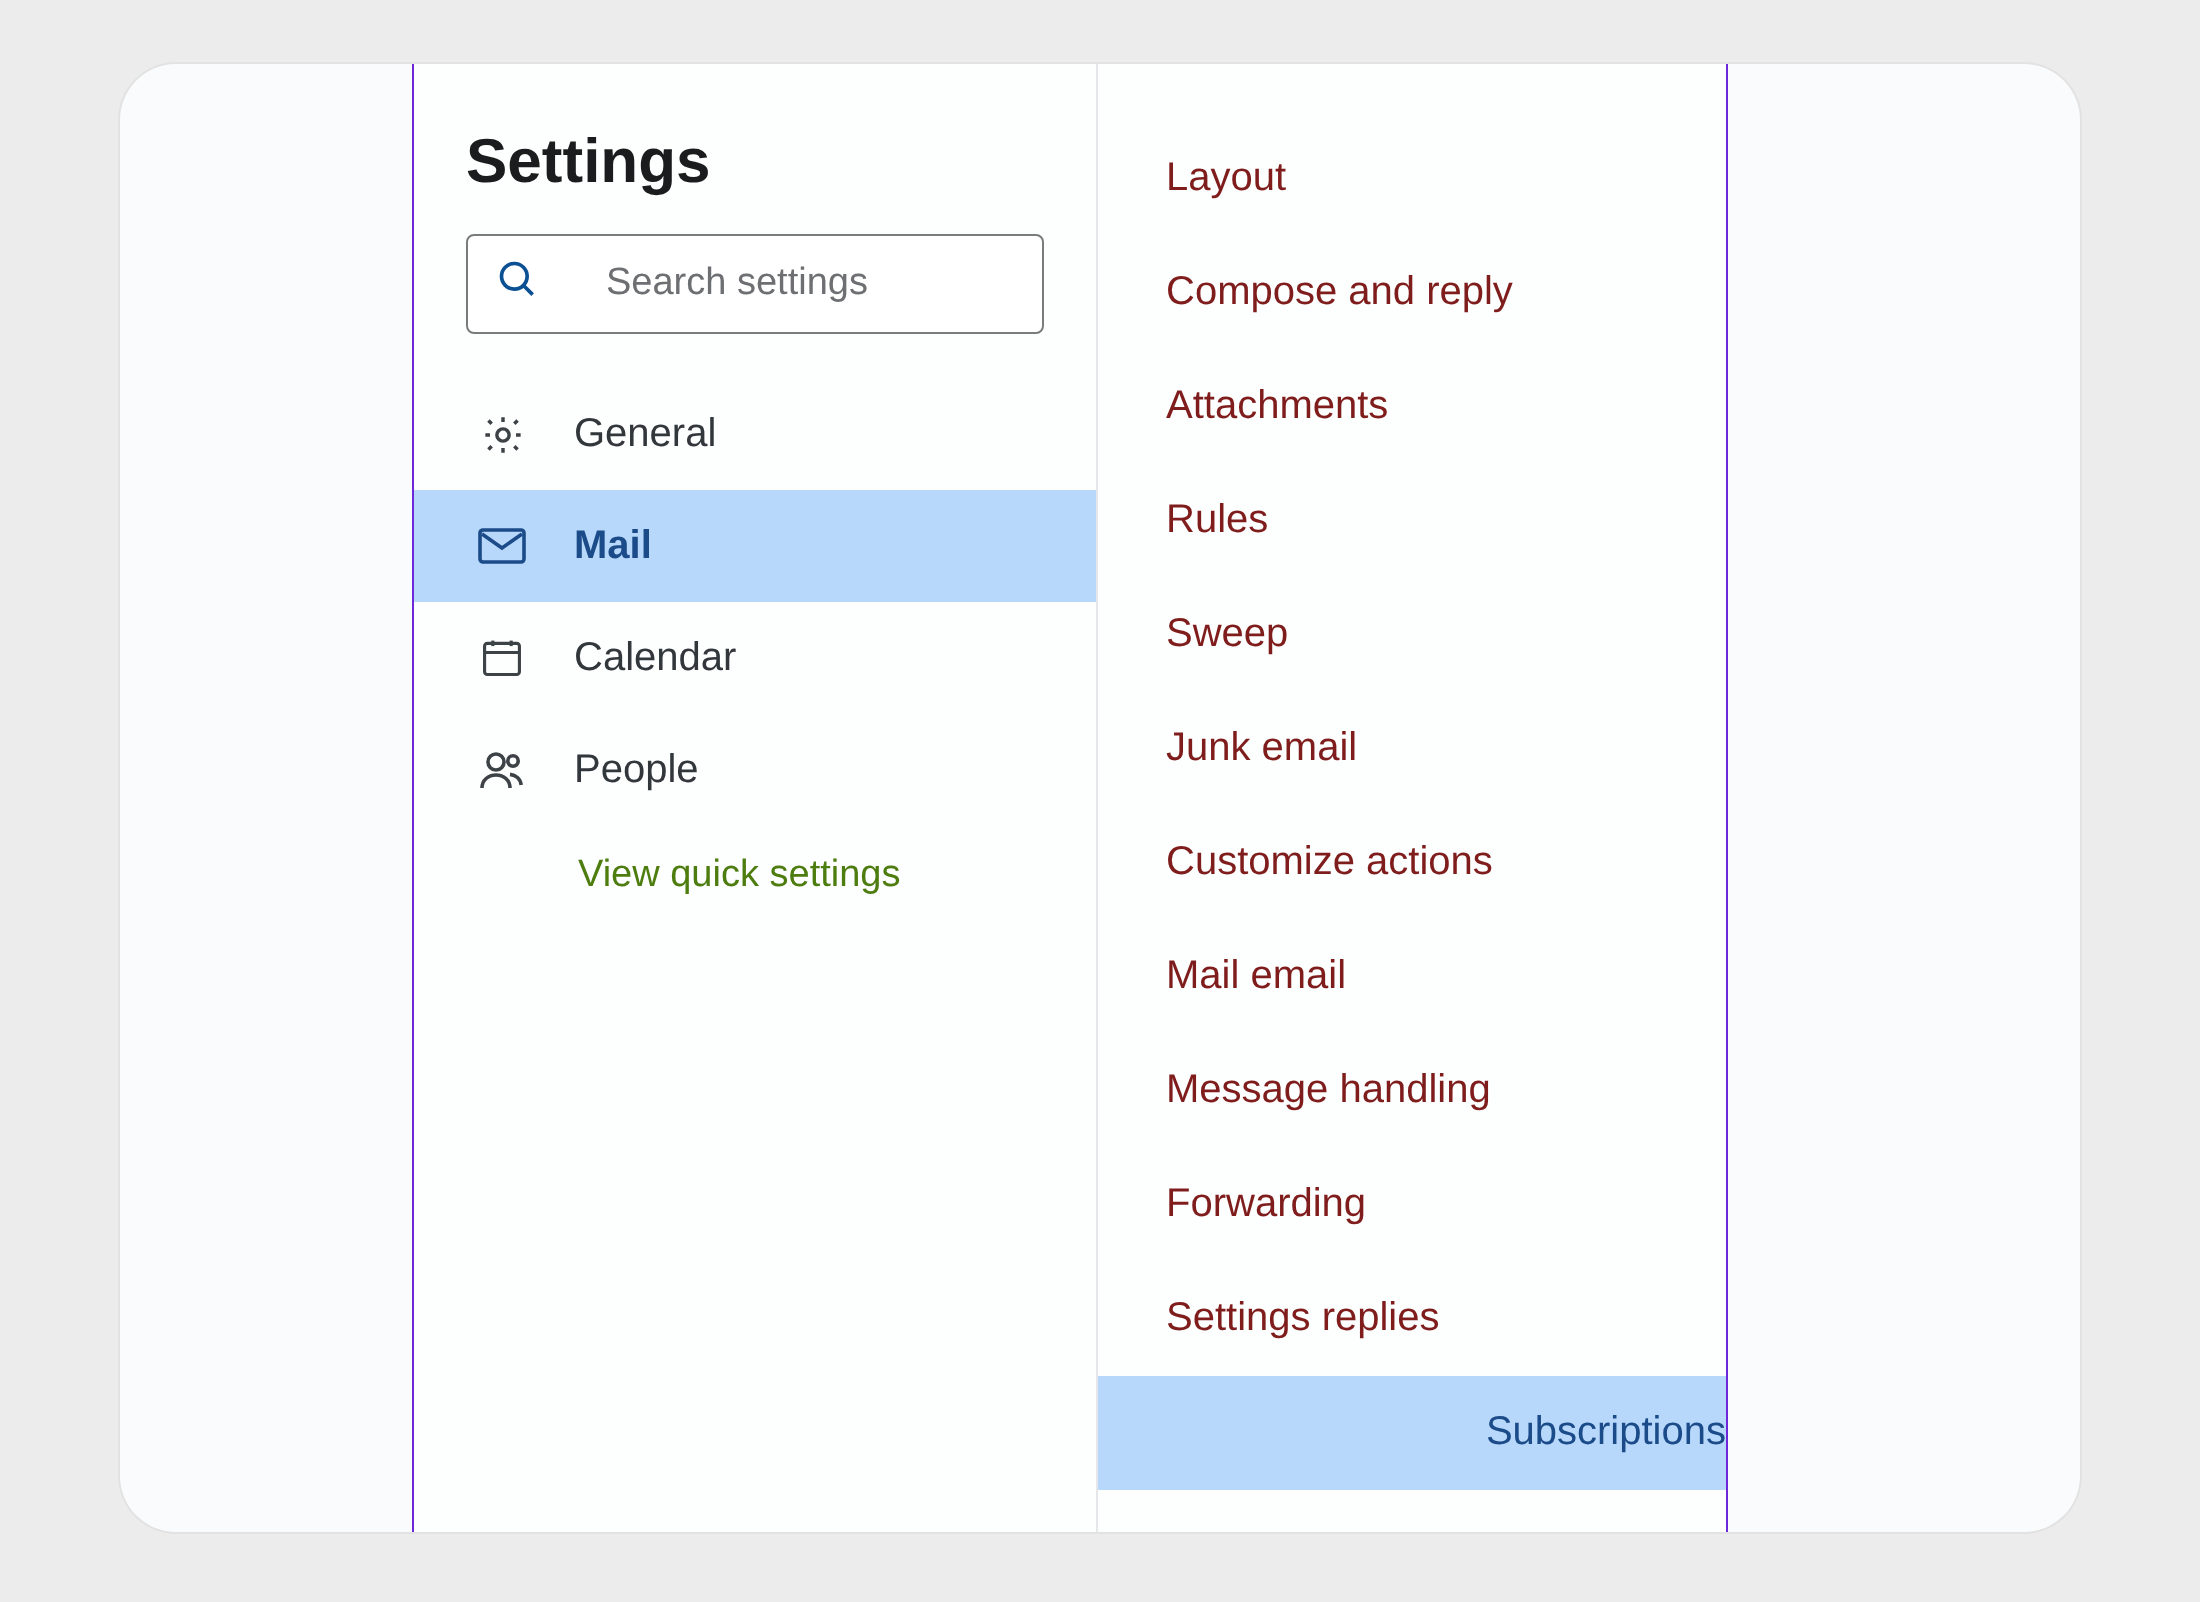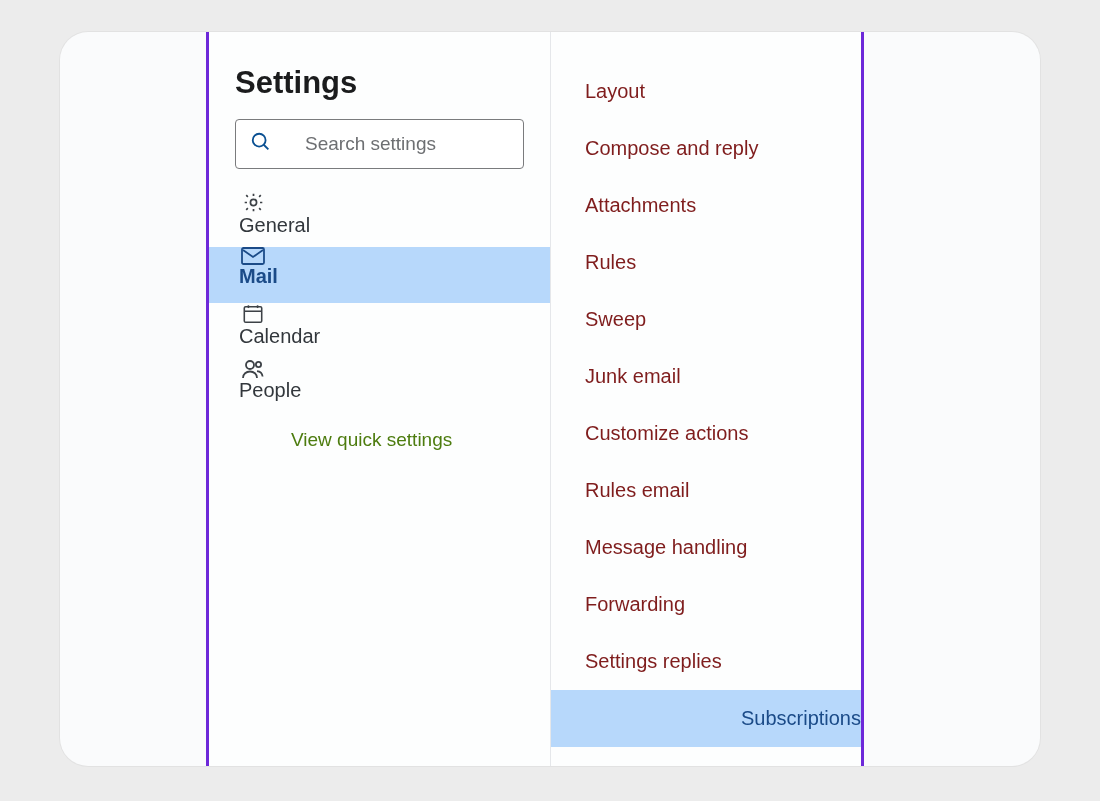--- a/index.html
+++ b/index.html
@@ -36,21 +36,21 @@
   }
 
   
   .settings-pane {
     position: absolute;
     top: -14px;      
     left: 146px;
     width: 658px;
     height: 780px;
     background: #fdfefe;
-    border: 3px solid #6d28d9;
+    border: 1px solid #6d28d9;
     border-radius: 3px;
     display: flex;
   }
 
   
   .col-primary {
     width: 342px;
     height: 100%;
     border-right: 1px solid #e5e7ea;
     display: flex;
@@ -84,27 +84,26 @@
     font-size: 19px;
     color: #333;
     background: transparent;
   }
   .search-input::placeholder { color: #6d6f72; }
 
   .primary-nav { padding-top: 6px; }
 
   .primary-item {
     display: flex;
-    align-items: flex-start;
+    align-items: center;
     height: 56px;
     padding-left: 30px;
     font-size: 20px;
     color: #32373c;
     cursor: pointer;
-    flex-direction: column;
   }
   .primary-item .icon-slot {
     width: 28px;
     display: flex;
     align-items: center;
     justify-content: center;
     margin-right: 22px;
     color: #3d4247;
   }
   .primary-item.selected {
@@ -230,21 +229,21 @@
           <div class="sec-item">
             <span>Sweep</span>
           </div>
           <div class="sec-item">
             <span>Junk email</span>
           </div>
           <div class="sec-item">
             <span>Customize actions</span>
           </div>
           <div class="sec-item">
-            <span>Rules email</span>
+            <span>Mail email</span>
           </div>
           <div class="sec-item">
             <span>Message handling</span>
           </div>
           <div class="sec-item">
             <span>Forwarding</span>
           </div>
           <div class="sec-item">
             <span>Settings replies</span>
           </div>

